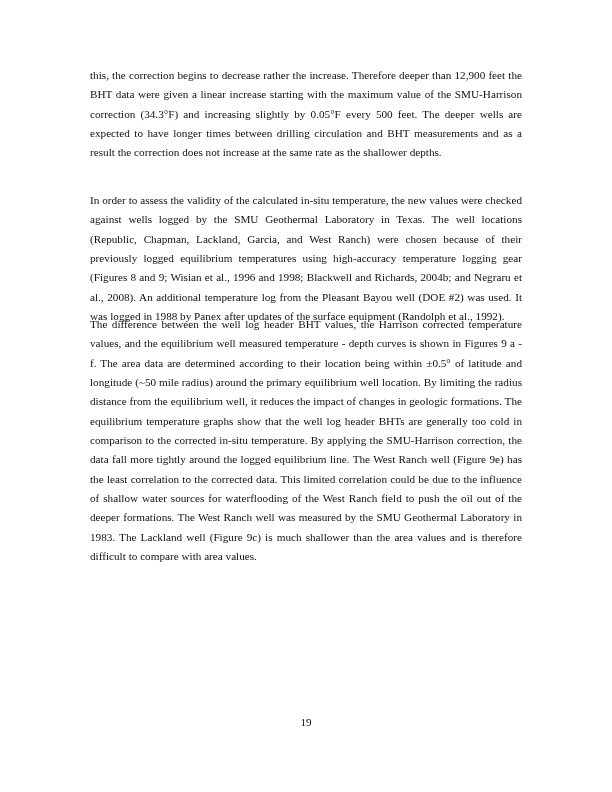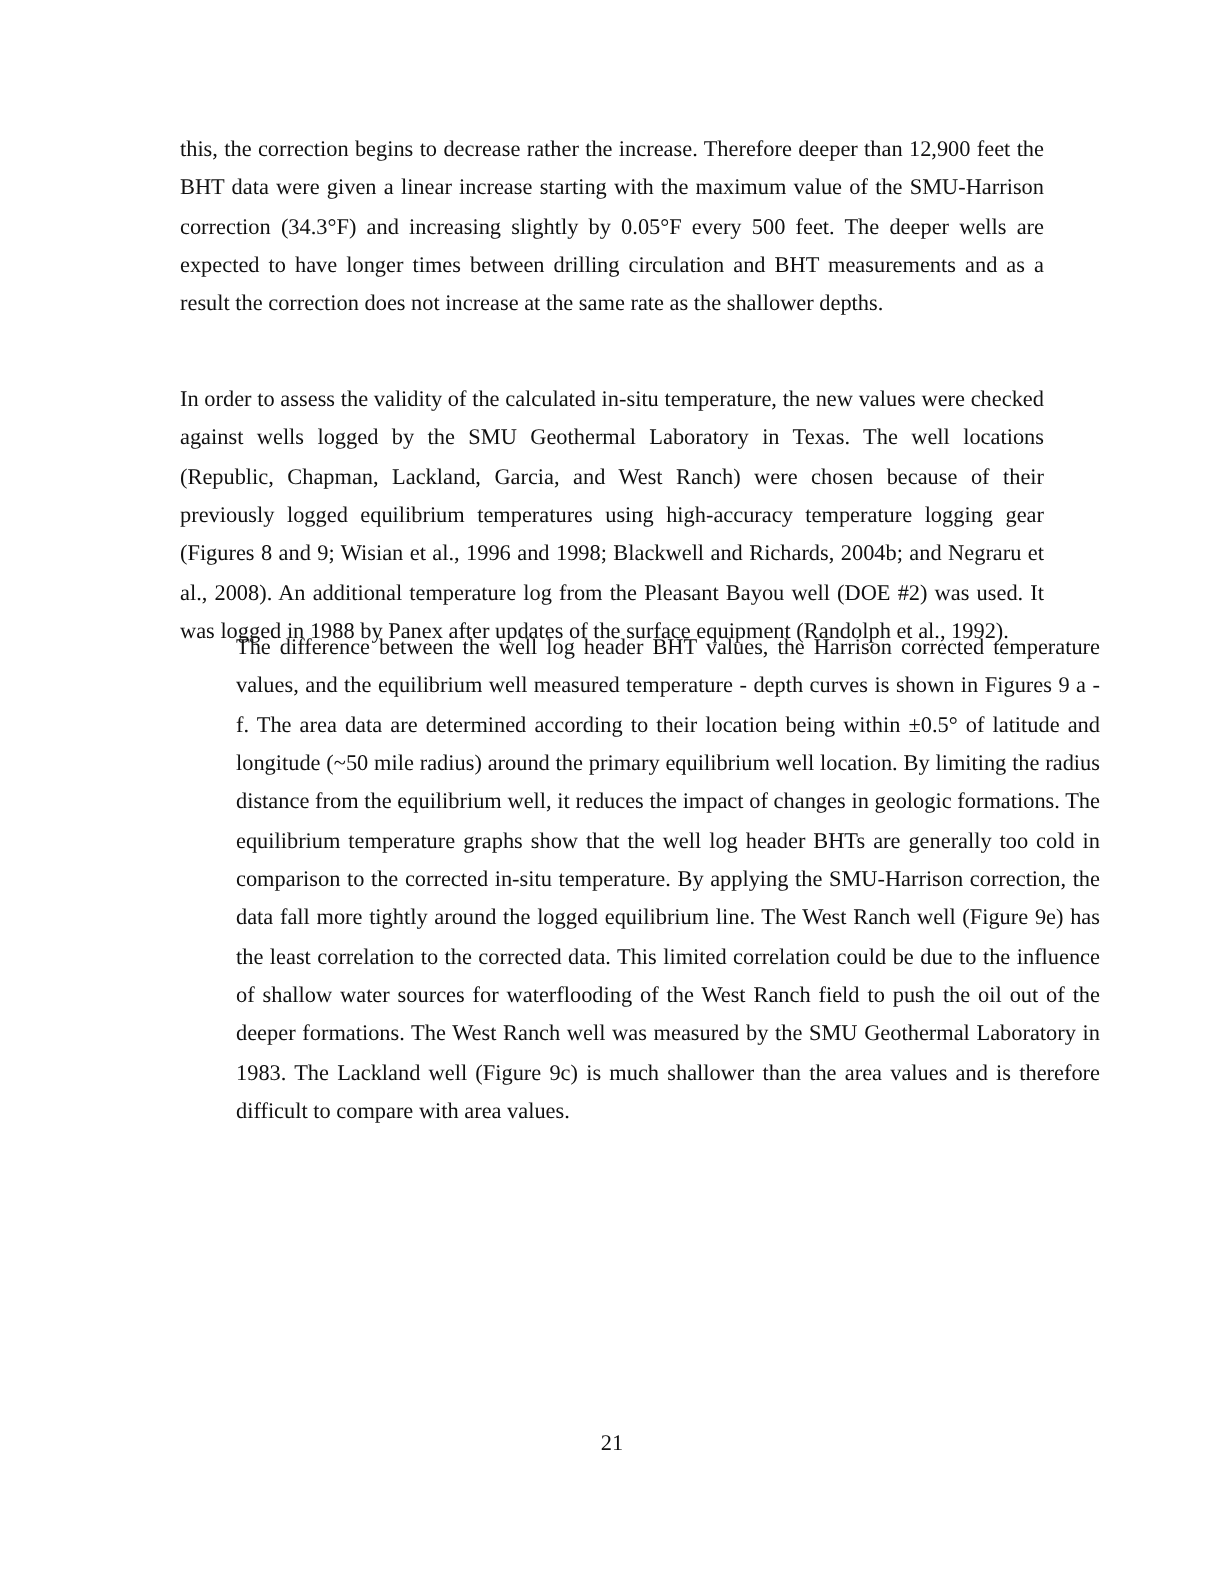--- a/index.html
+++ b/index.html
@@ -14,32 +14,32 @@
       font-family: "Liberation Serif", "DejaVu Serif", serif;
       font-size: 11.2px;
       line-height: 19.35px;
       color: #111;
       text-align: justify;
       text-align-last: left;
       margin: 0;
     }
     #p1 { top: 66px; }
     #p2 { top: 191px; }
-    #p3 { top: 315px; margin-left: 28px; }
+    #p3 { top: 315px; }
     .page-number {
       position: absolute;
       left: 0; width: 612px;
       top: 716px;
       text-align: center;
       font-family: "Liberation Serif", "DejaVu Serif", serif;
       font-size: 11.2px;
       color: #111;
     }
   </style>
 </head>
 <body>
 
 <div class="page">
   <p class="body-text" id="p1">this, the correction begins to decrease rather the increase.  Therefore deeper than 12,900 feet the BHT data were given a linear increase starting with the maximum value of the SMU-Harrison correction (34.3°F) and increasing slightly by 0.05°F every 500 feet.  The deeper wells are expected to have longer times between drilling circulation and BHT measurements and as a result the correction does not increase at the same rate as the shallower depths.</p>
   <p class="body-text" id="p2">In order to assess the validity of the calculated in-situ temperature, the new values were checked against wells logged by the SMU Geothermal Laboratory in Texas.  The well locations (Republic, Chapman, Lackland, Garcia, and West Ranch) were chosen because of their previously logged equilibrium temperatures using high-accuracy temperature logging gear (Figures 8 and 9; Wisian et al., 1996 and 1998; Blackwell and Richards, 2004b; and Negraru et al., 2008).  An additional temperature log from the Pleasant Bayou well (DOE #2) was used.  It was logged in 1988 by Panex after updates of the surface equipment (Randolph et al., 1992).</p>
   <p class="body-text" id="p3">The difference between the well log header BHT values, the Harrison corrected temperature values, and the equilibrium well measured temperature - depth curves is shown in Figures 9 a - f.  The area data are determined according to their location being within ±0.5° of latitude and longitude (~50 mile radius) around the primary equilibrium well location.  By limiting the radius distance from the equilibrium well, it reduces the impact of changes in geologic formations.  The equilibrium temperature graphs show that the well log header BHTs are generally too cold in comparison to the corrected in-situ temperature.  By applying the SMU-Harrison correction, the data fall more tightly around the logged equilibrium line.  The West Ranch well (Figure 9e) has the least correlation to the corrected data.  This limited correlation could be due to the influence of shallow water sources for waterflooding of the West Ranch field to push the oil out of the deeper formations.  The West Ranch well was measured by the SMU Geothermal Laboratory in 1983.  The Lackland well (Figure 9c) is much shallower than the area values and is therefore difficult to compare with area values.</p>
-  <div class="page-number">21</div>
+  <div class="page-number">19</div>
 </div>
 
 </body></html>

